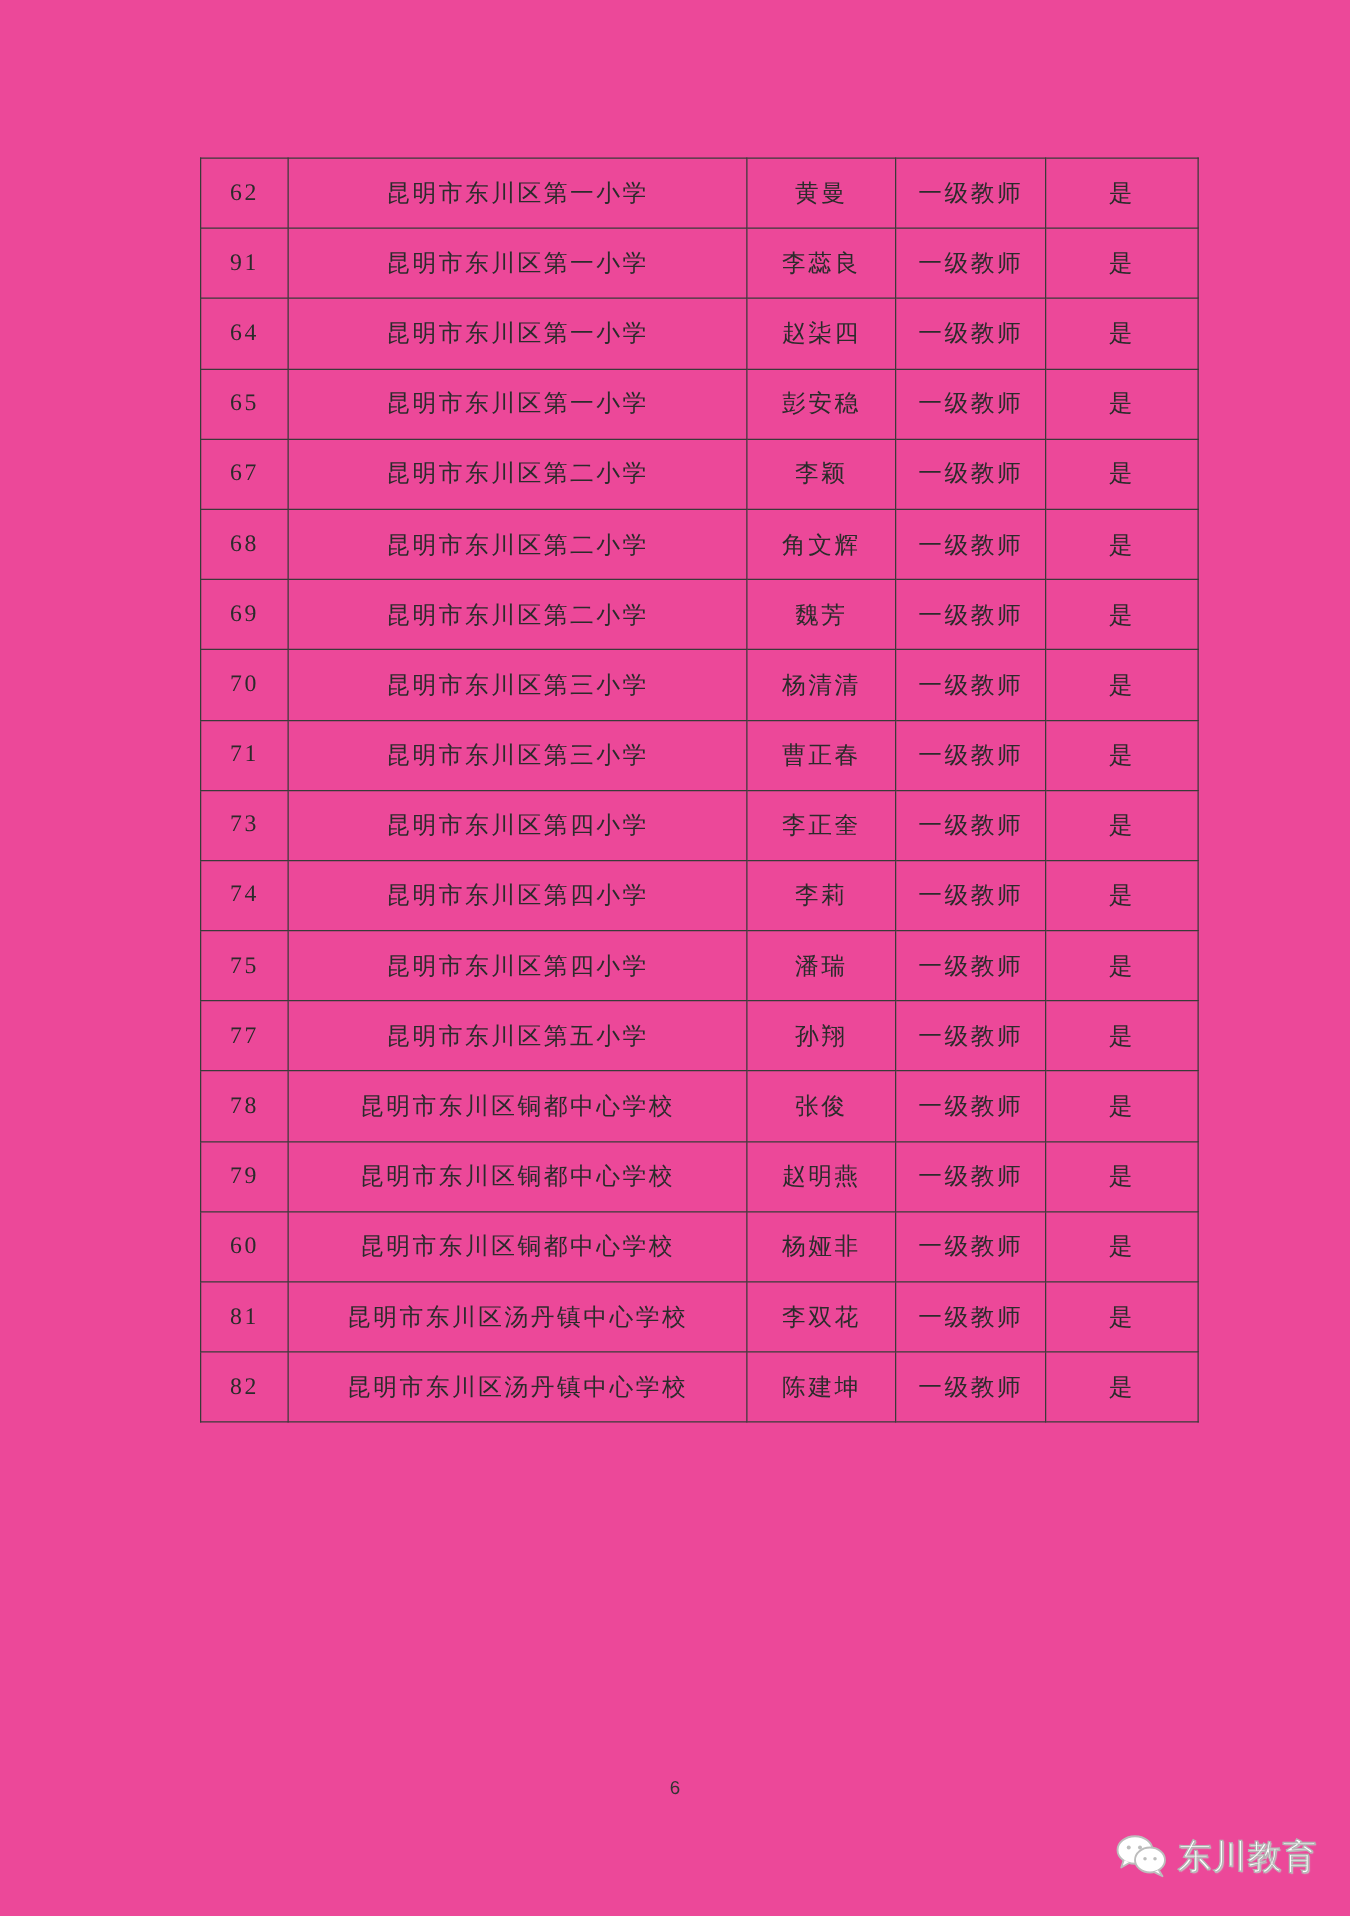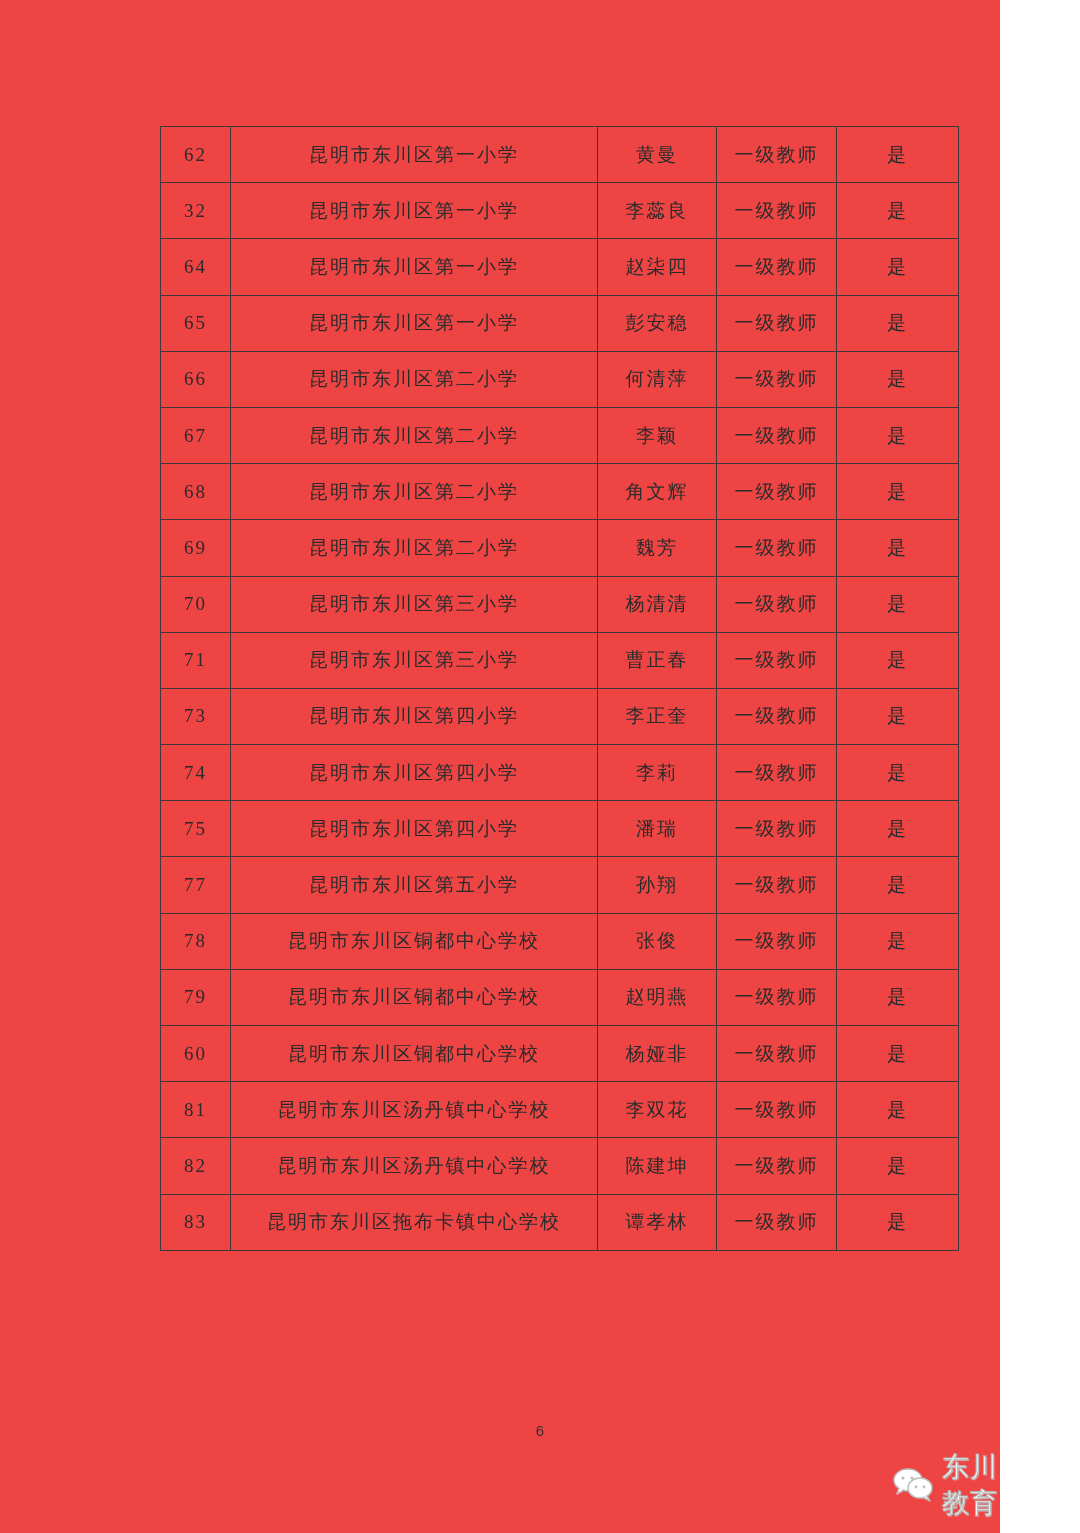--- a/index.html
+++ b/index.html
@@ -11,22 +11,22 @@
     width: 1080px;
     height: 1533px;
     position: relative;
     overflow: hidden;
     font-family: "DejaVu Serif", "Liberation Serif", serif;
     color: #2a2a2a;
   }
   .page {
     position: absolute;
     left: 0; top: 0;
-    width: 1000px; height: 1533px;
-    background: #ef4444;
+    width: 1080px; height: 1533px;
+    background: #ec4899;
   }
   table.roster {
     position: absolute;
     left: 160px;
     top: 126px;
     width: 798px;
     border-collapse: collapse;
     table-layout: fixed;
   }
   table.roster td {
@@ -87,44 +87,37 @@
     </colgroup>
     <tbody id="roster-body">
         <tr>
           <td class="col-no">62</td>
           <td class="col-school">昆明市东川区第一小学</td>
           <td class="col-name">黄曼</td>
           <td class="col-title">一级教师</td>
           <td class="col-status">是</td>
         </tr>
         <tr>
-          <td class="col-no">32</td>
+          <td class="col-no">91</td>
           <td class="col-school">昆明市东川区第一小学</td>
           <td class="col-name">李蕊良</td>
           <td class="col-title">一级教师</td>
           <td class="col-status">是</td>
         </tr>
         <tr>
           <td class="col-no">64</td>
           <td class="col-school">昆明市东川区第一小学</td>
           <td class="col-name">赵柒四</td>
           <td class="col-title">一级教师</td>
           <td class="col-status">是</td>
         </tr>
         <tr>
           <td class="col-no">65</td>
           <td class="col-school">昆明市东川区第一小学</td>
           <td class="col-name">彭安稳</td>
-          <td class="col-title">一级教师</td>
-          <td class="col-status">是</td>
-        </tr>
-        <tr>
-          <td class="col-no">66</td>
-          <td class="col-school">昆明市东川区第二小学</td>
-          <td class="col-name">何清萍</td>
           <td class="col-title">一级教师</td>
           <td class="col-status">是</td>
         </tr>
         <tr>
           <td class="col-no">67</td>
           <td class="col-school">昆明市东川区第二小学</td>
           <td class="col-name">李颖</td>
           <td class="col-title">一级教师</td>
           <td class="col-status">是</td>
         </tr>
@@ -209,27 +202,20 @@
           <td class="col-no">81</td>
           <td class="col-school">昆明市东川区汤丹镇中心学校</td>
           <td class="col-name">李双花</td>
           <td class="col-title">一级教师</td>
           <td class="col-status">是</td>
         </tr>
         <tr>
           <td class="col-no">82</td>
           <td class="col-school">昆明市东川区汤丹镇中心学校</td>
           <td class="col-name">陈建坤</td>
-          <td class="col-title">一级教师</td>
-          <td class="col-status">是</td>
-        </tr>
-        <tr>
-          <td class="col-no">83</td>
-          <td class="col-school">昆明市东川区拖布卡镇中心学校</td>
-          <td class="col-name">谭孝林</td>
           <td class="col-title">一级教师</td>
           <td class="col-status">是</td>
         </tr>
       </tbody>
   </table>
 
   <div class="page-number">6</div>
 
   <div class="watermark">
     <span>

